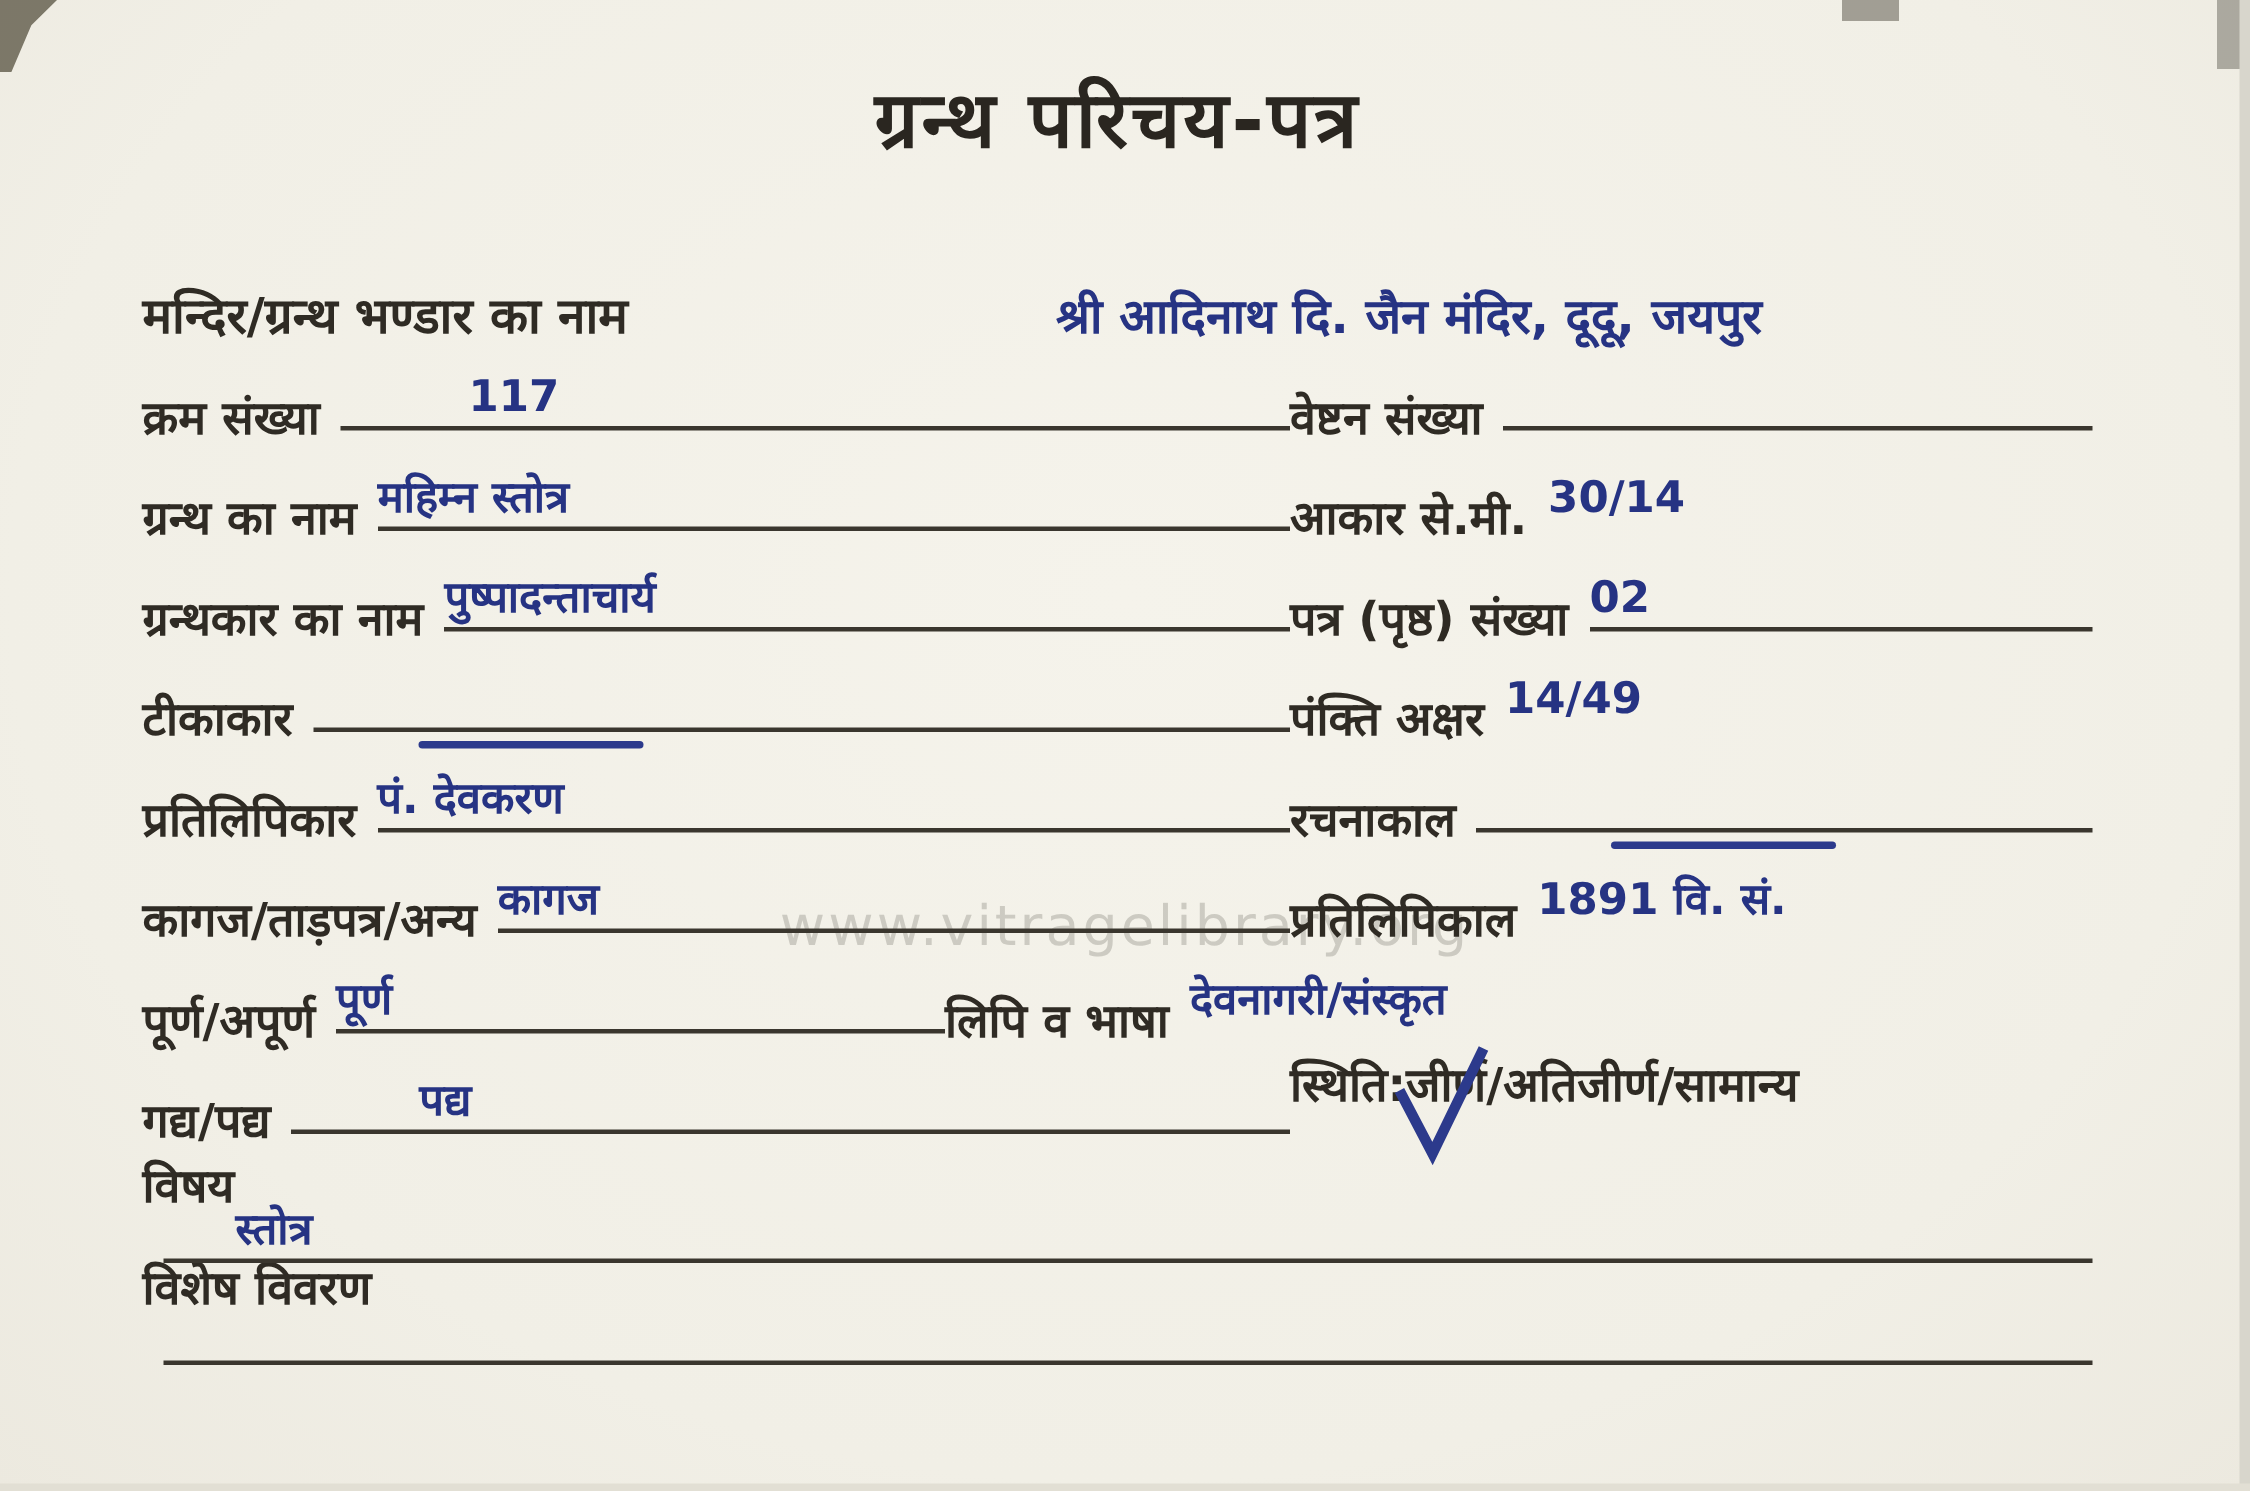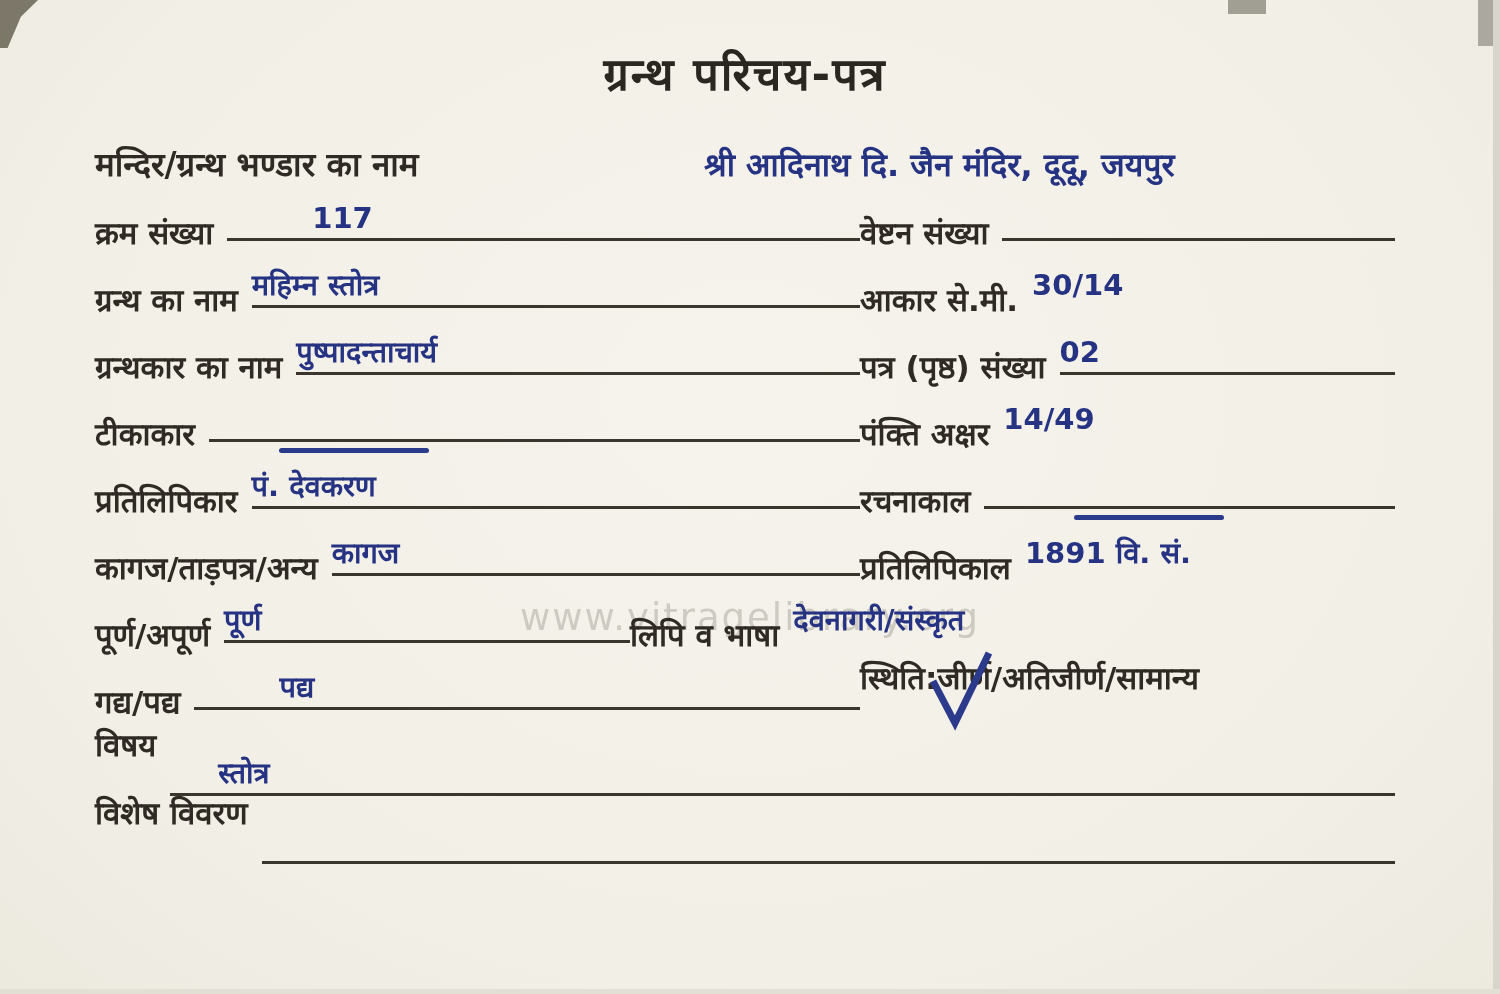--- a/index.html
+++ b/index.html
@@ -11,32 +11,32 @@
     background-image: radial-gradient(ellipse at 50% 40%, #f5f3eb 0%, #f1efe6 70%, #ece9df 100%);
     overflow:hidden;
     font-family:"DejaVu Sans","Liberation Sans",sans-serif;
     color:#2f2b24;
   }
   .inner { position:relative; z-index:1; padding:0 105px 0 95px; }
 
   .title {
     margin-top:42px;
     text-align:center;
-    font-size:45px;
+    font-size:52px;
     font-weight:700;
     letter-spacing:2px;
     color:#2a2620;
   }
 
   .temple-row {
     margin-top:38px;
     display:flex;
     align-items:baseline;
   }
-  .temple-row .t-label { flex:0 0 585px; font-size:33px; font-weight:600; white-space:nowrap; }
+  .temple-row .t-label { flex:0 0 585px; font-size:33px; font-weight:600; white-space:nowrap;margin-top:36px; }
   .temple-row .t-value { flex:1; margin-left:24px; font-size:32px; font-weight:700; color:#263383; white-space:nowrap; }
 
   .rows { margin-top:8px; }
   .row { display:flex; height:67px; }
   .cell { display:flex; align-items:flex-end; min-width:0; }
   .cell.left  { flex:0 0 765px; }
   .cell.right { flex:1; }
   .label {
     font-size:31px; font-weight:600; white-space:nowrap;
     padding-bottom:12px; line-height:1;
@@ -57,21 +57,21 @@
   .blank-dash {
     position:absolute; bottom:-14px; height:5px; width:150px;
     background:#2c3a8c; border-radius:3px;
   }
 
   .status-cell { display:flex; align-items:flex-start; padding-bottom:10px; }
   .status-cell span { font-size:31px; font-weight:600; line-height:1; white-space:nowrap; }
   .check-wrap { position:relative; display:inline-block; }
   .check-wrap svg { position:absolute; left:-12px; top:-16px; overflow:visible; }
 
-  .full-row { display:flex; height:68px; }
+  .full-row { display:flex; height:68px;flex-direction:column; }
   .full-row .line { margin-bottom:2px; }
 
   .watermark {
     position:absolute; z-index:0; left:50%; top:596px;
     transform:translateX(-50%);
     font-size:37px; letter-spacing:2px; color:#aeaca3; opacity:.55;
     white-space:nowrap;
   }
 
   

